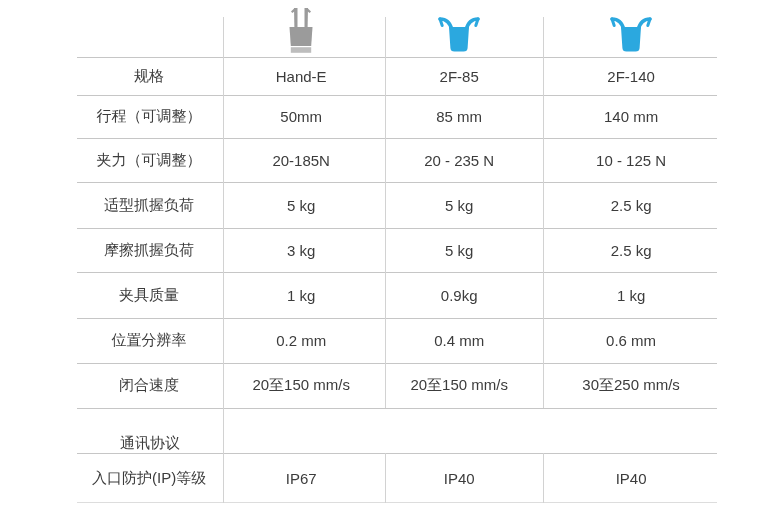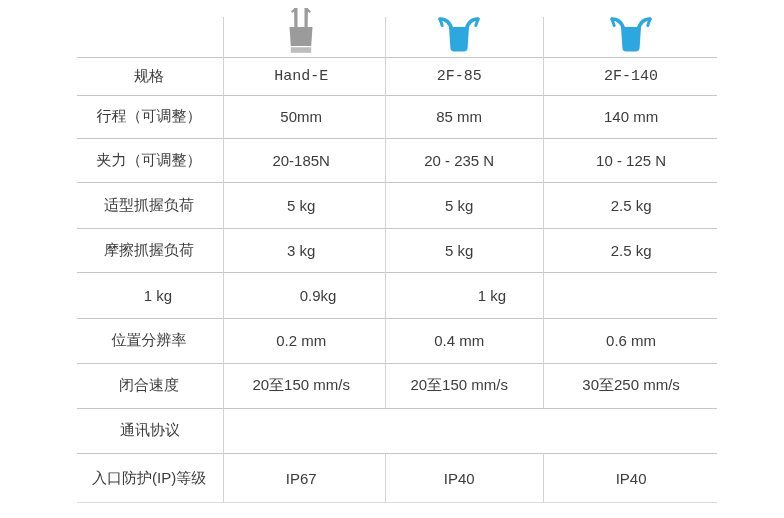--- a/index.html
+++ b/index.html
@@ -18,29 +18,29 @@
   .cell{
     display:flex;align-items:center;justify-content:center;
     text-align:center;white-space:nowrap;
   }
   .c1{width:146px;}
   .c2{width:162px;}
   .c3{width:158px;}
   .c4{width:174px;margin-left:8px;}
   .cspan{width:494px;}
   .h-icons{height:57px;}
-  .h-head{height:38px;font-family:Liberation Mono, monospace;}
+  .h-head{height:38px;}
   .h-r1{height:43px;}
   .h-r2{height:44px;justify-content:flex-end;}
   .h-r3{height:46px;}
   .h-r4{height:44px;}
   .h-r5{height:46px;}
   .h-r6{height:45px;}
   .h-r7{height:45px;}
-  .h-r8{height:45px;}
+  .h-r8{height:45px;align-items:flex-end;}
   .h-r10{height:50px;}
   .icon-cell{align-items:flex-end;padding-bottom:4px;box-sizing:border-box;}
   
   .hline{position:absolute;left:0;width:640px;height:1px;background:#c6c6c6;}
   .hline-bottom{position:absolute;left:0;width:640px;height:1px;background:#dddddd;}
   .vline{position:absolute;width:1px;background:#d2d2d2;}
 </style>
 </head>
 <body>
 
@@ -113,20 +113,21 @@
   </div>
 
   <div class="row h-r4">
     <div class="cell c1">摩擦抓握负荷</div>
     <div class="cell c2">3 kg</div>
     <div class="cell c3">5 kg</div>
     <div class="cell c4">2.5 kg</div>
   </div>
 
   <div class="row h-r5">
+    <div class="cell c1">夹具质量</div>
     <div class="cell c2">1 kg</div>
     <div class="cell c3">0.9kg</div>
     <div class="cell c4">1 kg</div>
   </div>
 
   <div class="row h-r6">
     <div class="cell c1">位置分辨率</div>
     <div class="cell c2">0.2 mm</div>
     <div class="cell c3">0.4 mm</div>
     <div class="cell c4">0.6 mm</div>

